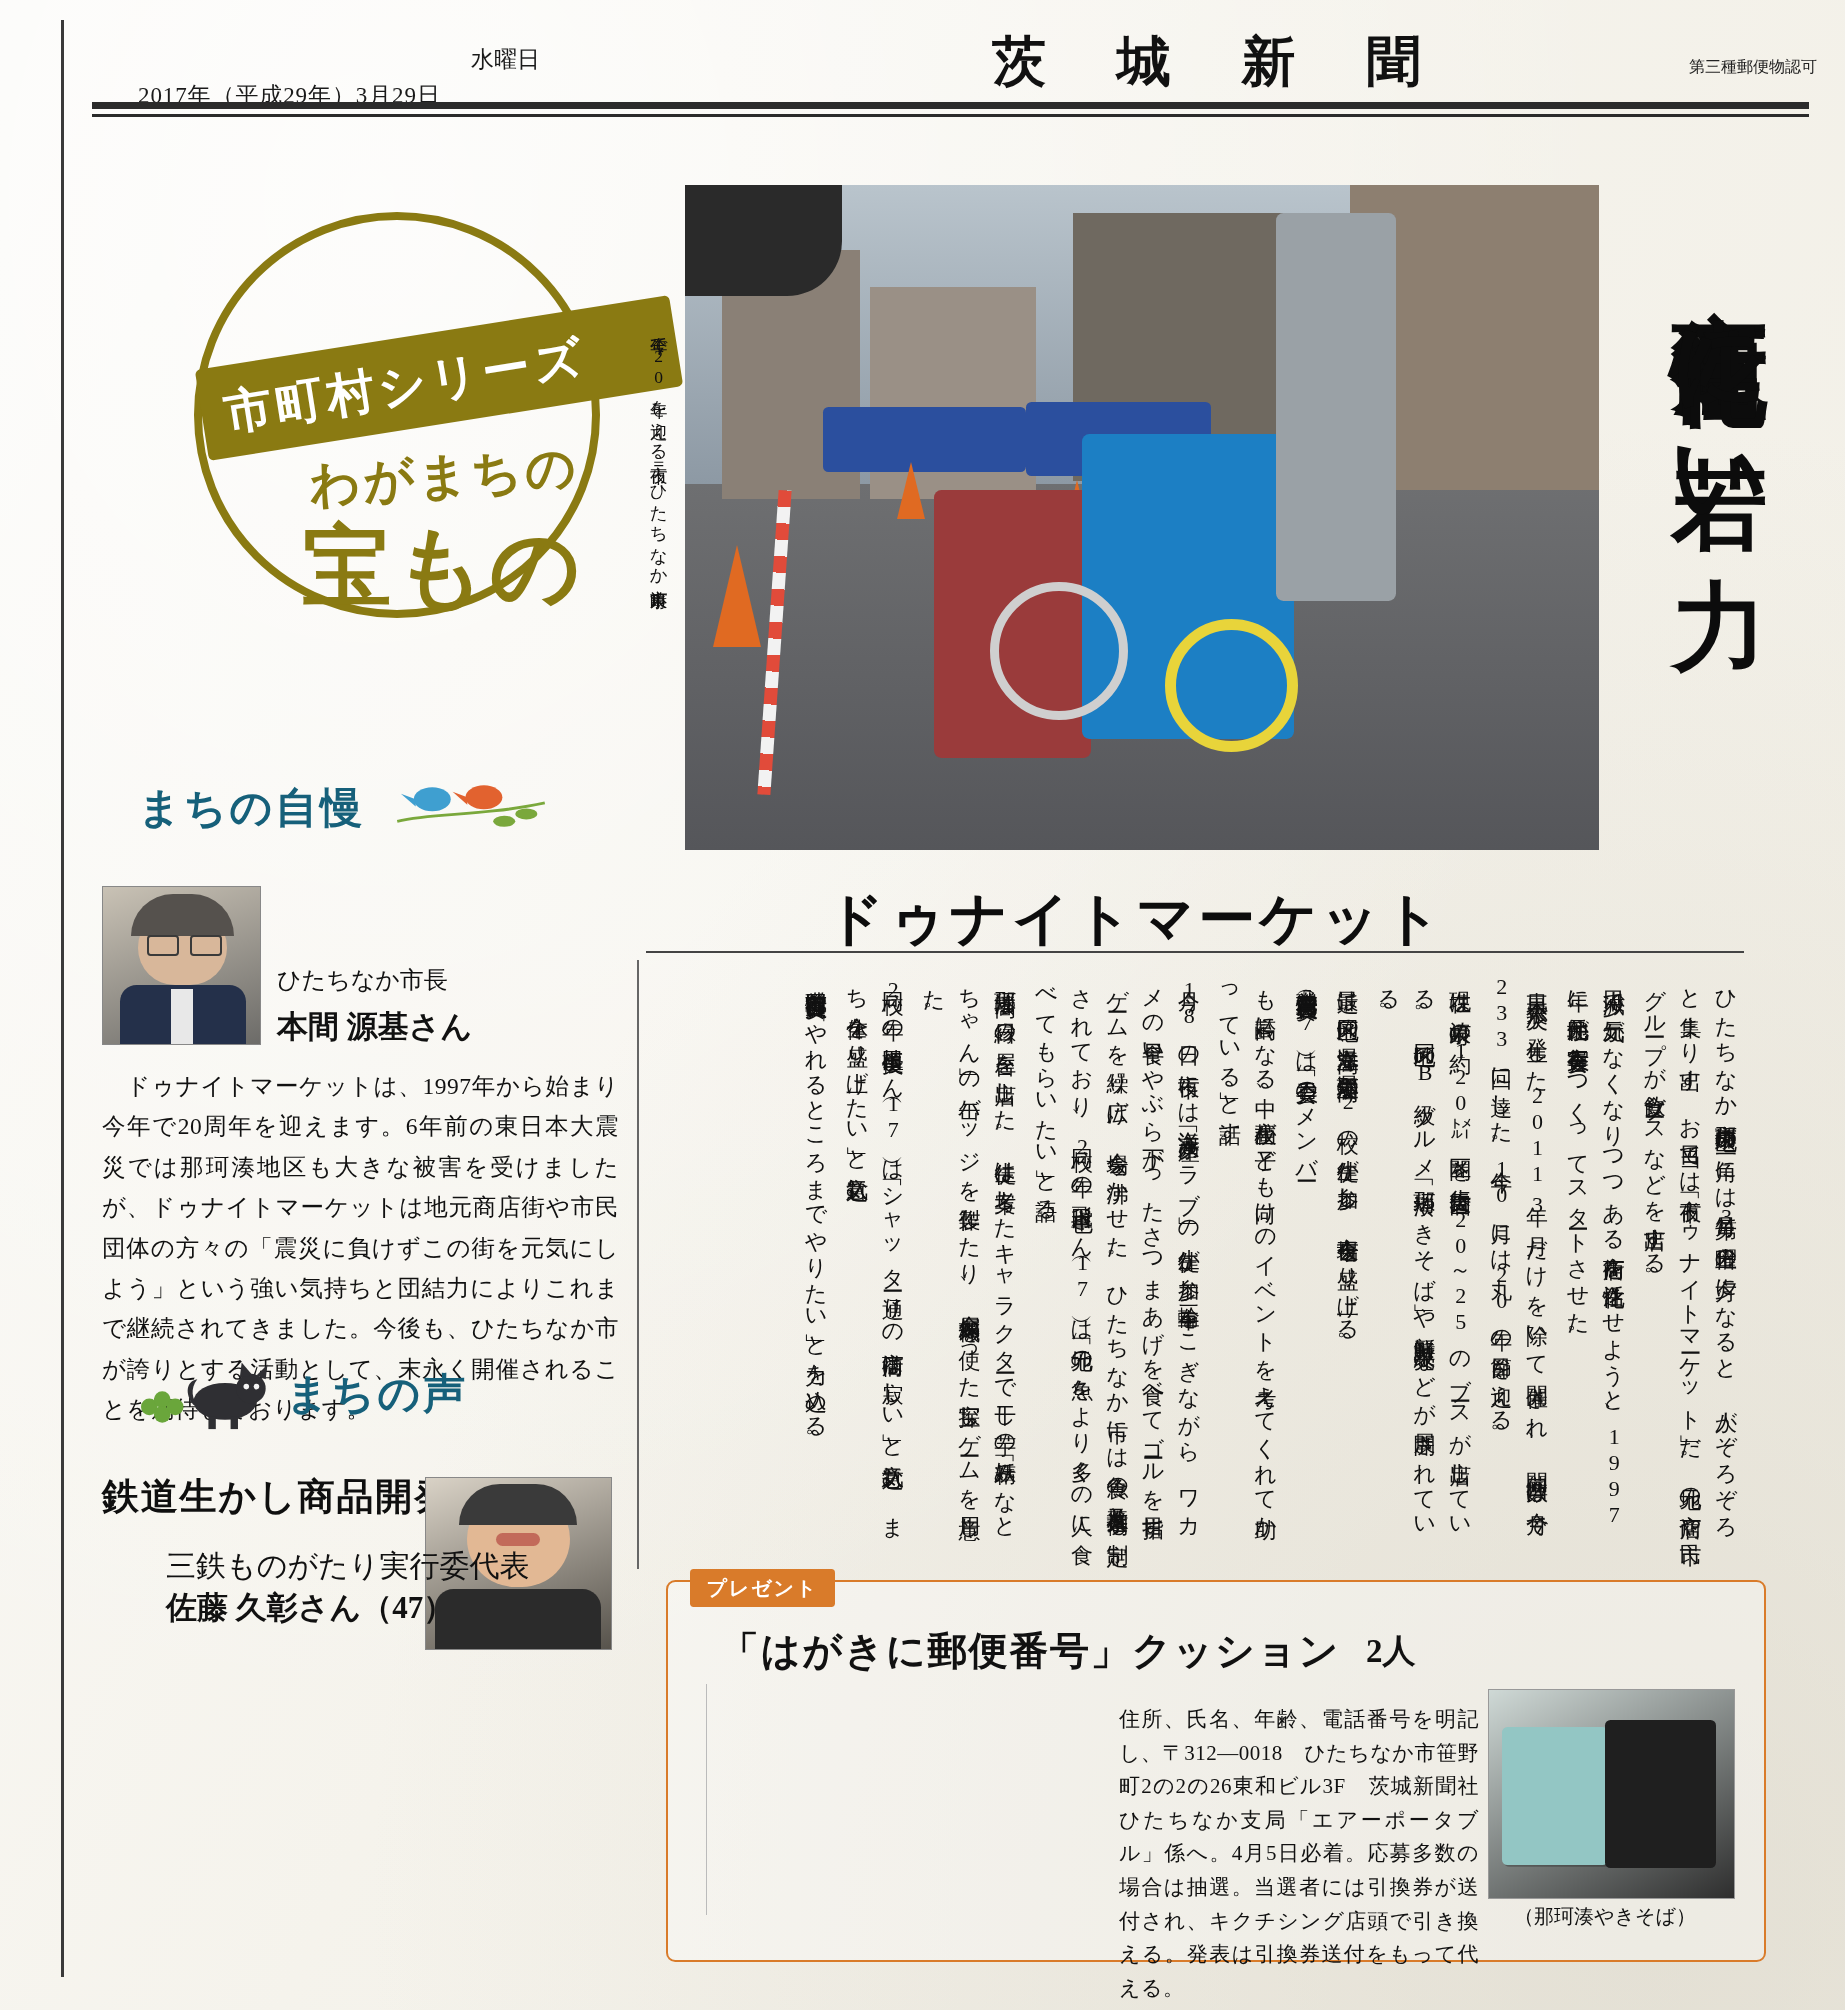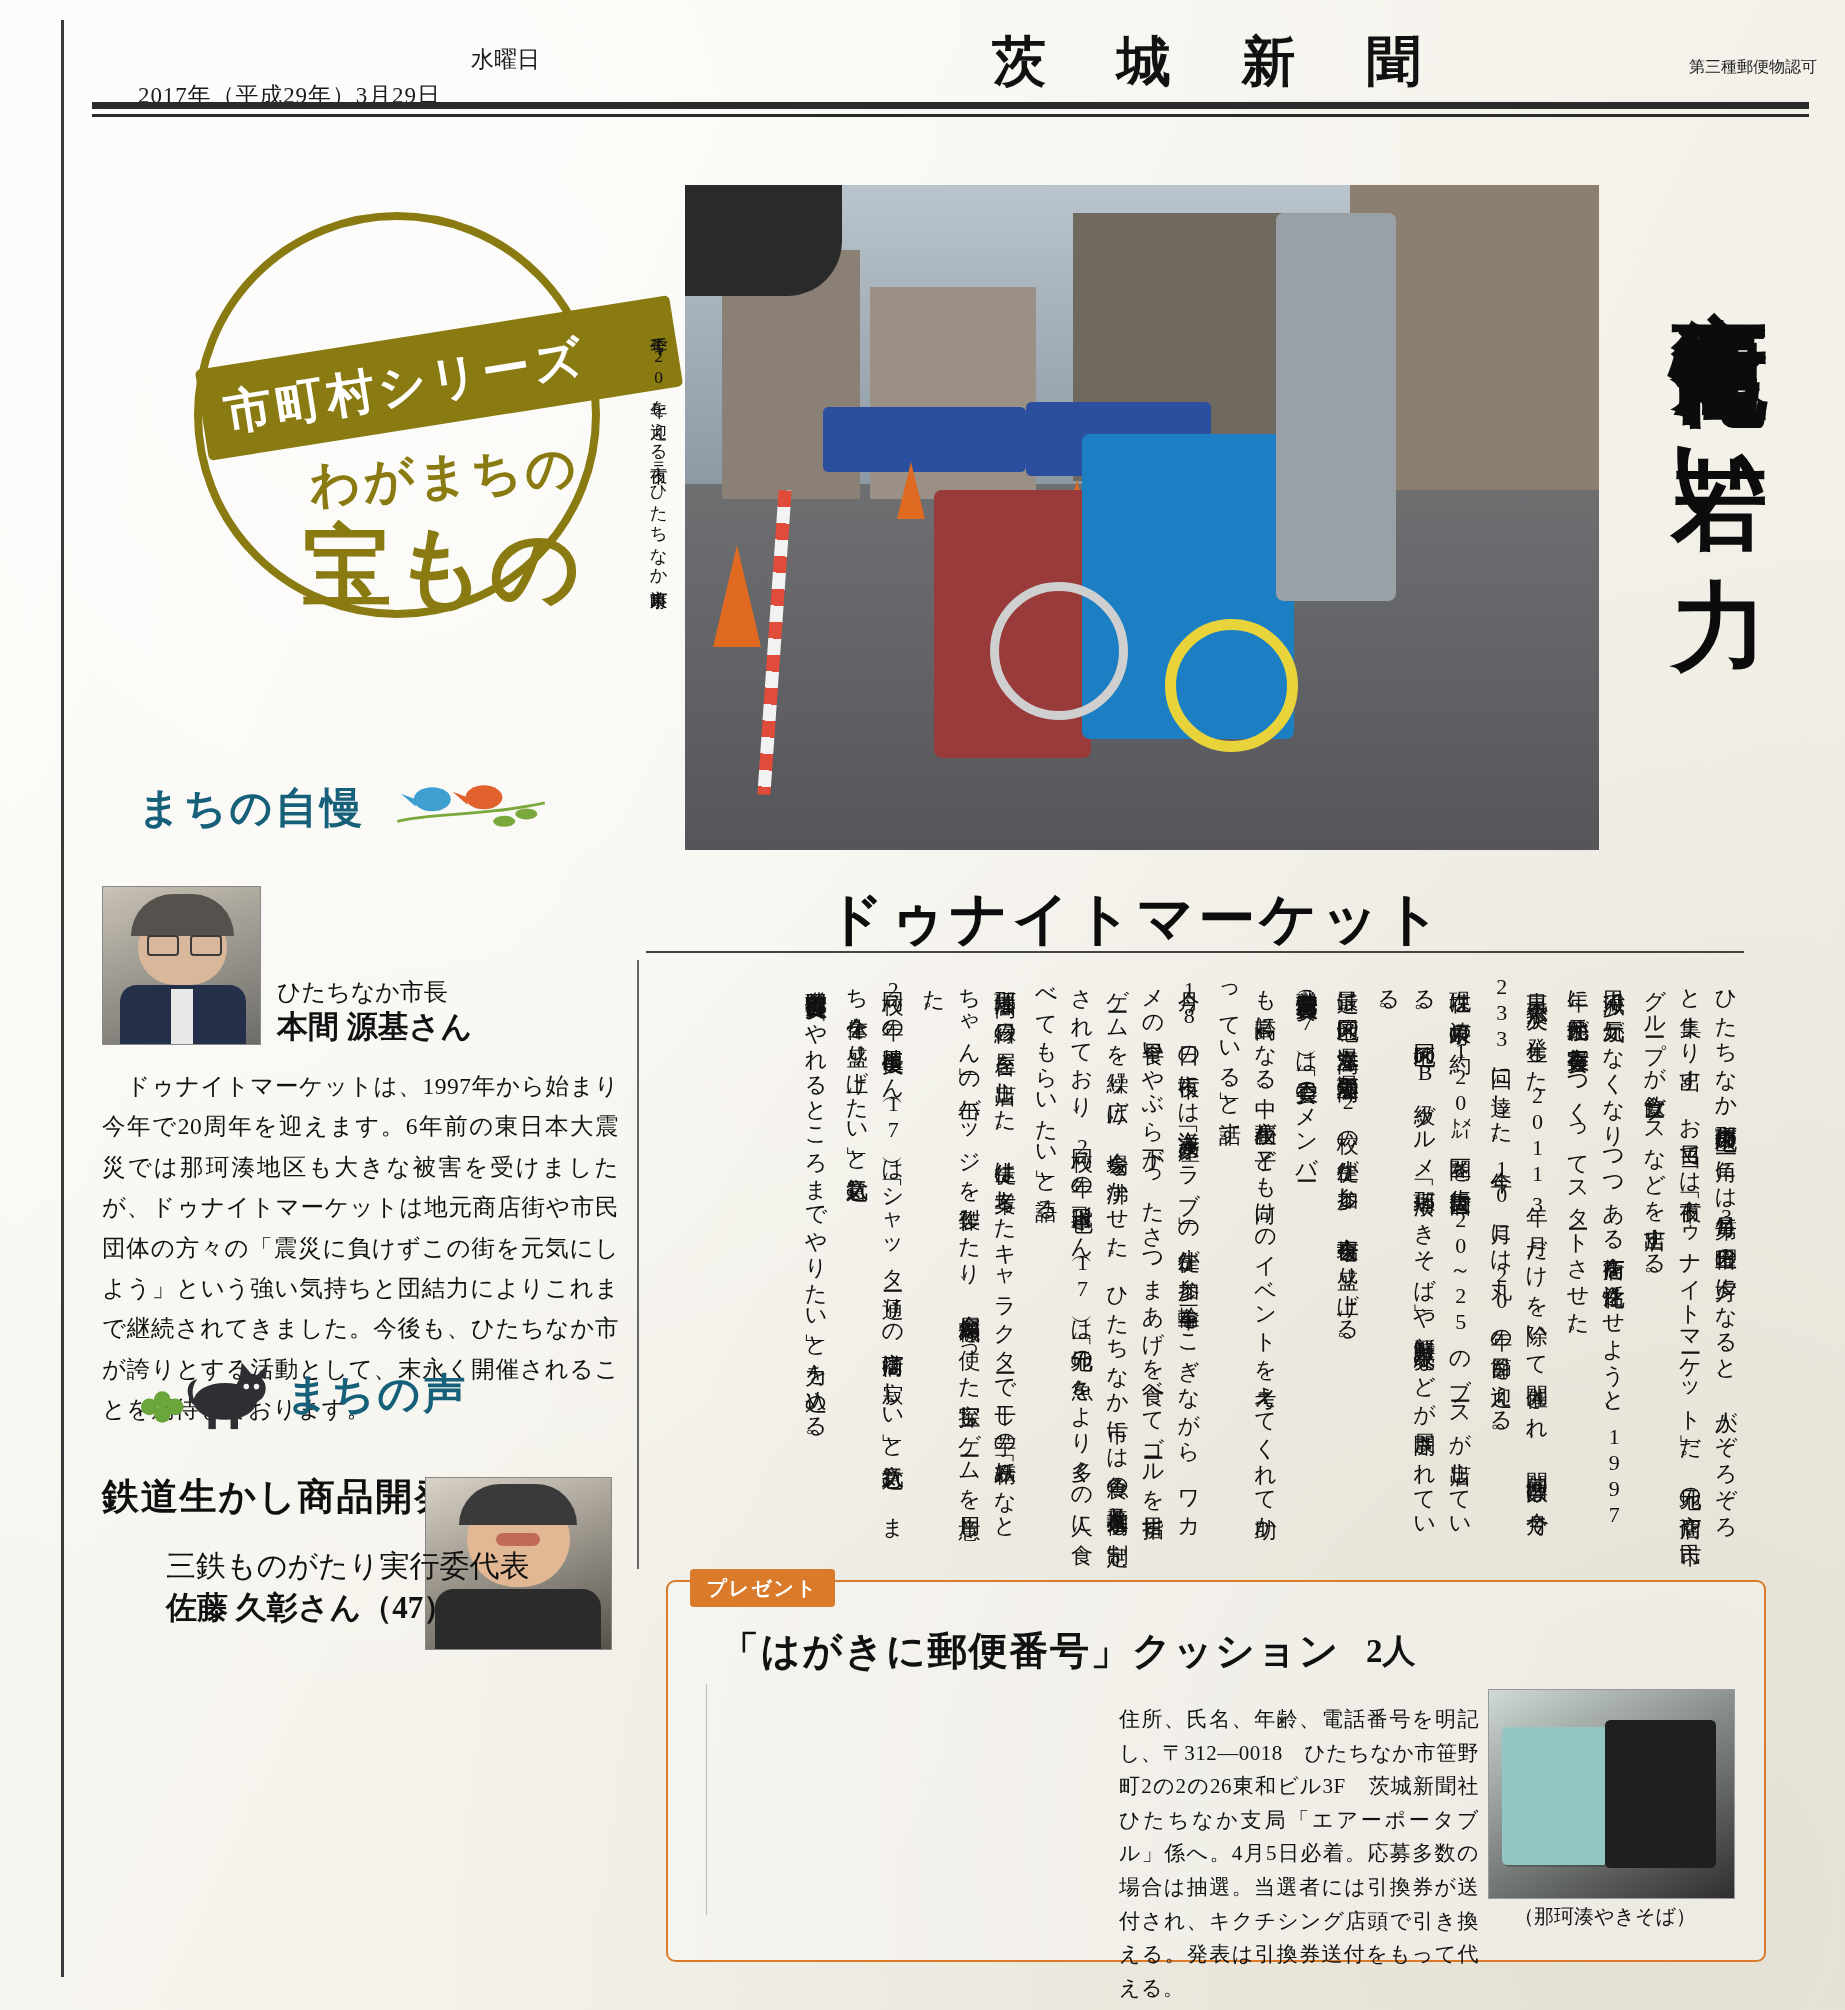--- a/index.html
+++ b/index.html
@@ -134,21 +134,21 @@
   #jiman-deco{
     position:absolute;left:388px;top:775px;width:166px;height:65px;
   }
   #portrait-mayor{
     position:absolute;left:102px;top:886px;width:157px;height:157px;
     background:linear-gradient(160deg,#c9c2b5,#6c6b68);
     border:0.9px solid #888;
     overflow:hidden;
   }
   #mayor-role{
-    position:absolute;left:277px;top:964px;font-size:24px;color:#111;white-space:nowrap;margin-top:12px;
+    position:absolute;left:277px;top:964px;font-size:24px;color:#111;white-space:nowrap;
   }
   #mayor-name{
     position:absolute;left:277px;top:1006px;font-size:31px;font-weight:bold;color:#111;white-space:nowrap;
   }
   #mayor-text{
     position:absolute;left:102px;top:1066px;width:517px;
     font-size:23.5px;line-height:1.72;color:#111;text-align:justify;
     letter-spacing:0.5px;
   }
 

